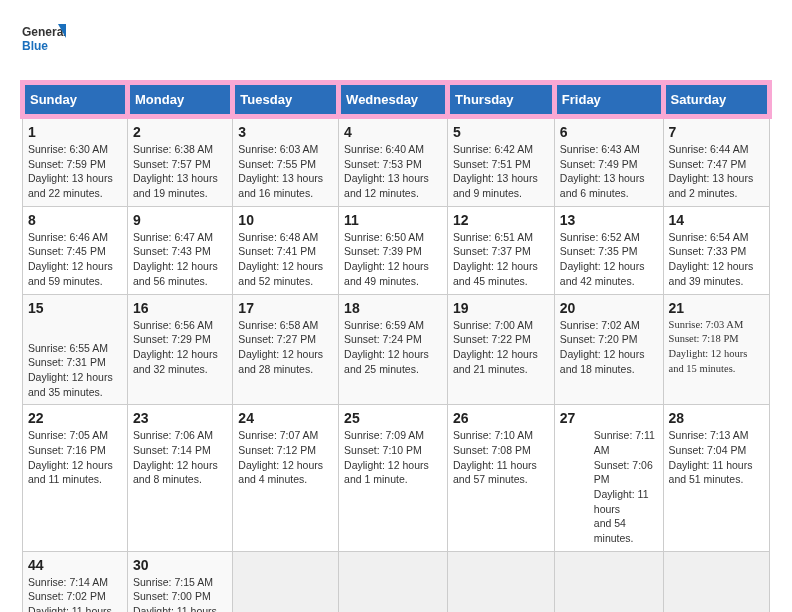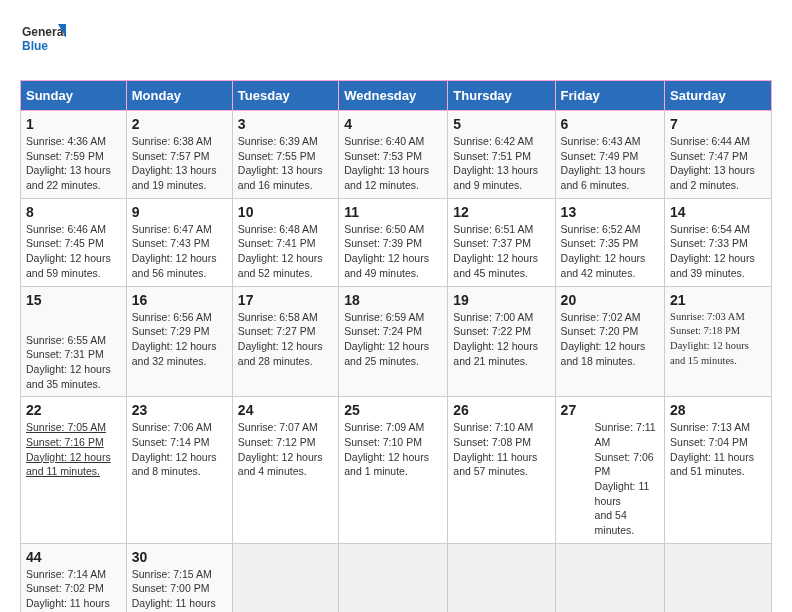--- a/index.html
+++ b/index.html
@@ -39,21 +39,21 @@
       border-collapse: collapse;
       font-size: 11px;
     }
     thead tr th {
       background-color: #2a6ebb;
       color: #fff;
       padding: 7px 5px;
       text-align: left;
       font-size: 13px;
       font-weight: bold;
-      border: 1px solid #f9a8d4;
+      border: 5px solid #f9a8d4;
     }
     tbody tr td {
       border: 1px solid #ccc;
       padding: 5px 5px;
       vertical-align: top;
       min-height: 80px;
       height: 80px;
       background: #fff;
       width: 113px;
     }
@@ -102,35 +102,35 @@
         <th>Wednesday</th>
         <th>Thursday</th>
         <th>Friday</th>
         <th>Saturday</th>
       </tr>
   </thead>
   <tbody id="calendar-body">
   <tr>
         <td>
           <span class="day-num">1</span>
-          <div class="day-detail" style="white-space: pre-line;">Sunrise: 4:36 AM
+          <div class="day-detail" style="white-space: pre-line;">Sunrise: 6:30 AM
 Sunset: 7:59 PM
 Daylight: 13 hours
 and 22 minutes.</div>
         </td>
         <td>
           <span class="day-num">2</span>
           <div class="day-detail" style="white-space: pre-line;">Sunrise: 6:38 AM
 Sunset: 7:57 PM
 Daylight: 13 hours
 and 19 minutes.</div>
         </td>
         <td>
           <span class="day-num">3</span>
-          <div class="day-detail" style="white-space: pre-line;">Sunrise: 6:39 AM
+          <div class="day-detail" style="white-space: pre-line;">Sunrise: 6:03 AM
 Sunset: 7:55 PM
 Daylight: 13 hours
 and 16 minutes.</div>
         </td>
         <td>
           <span class="day-num">4</span>
           <div class="day-detail" style="white-space: pre-line;">Sunrise: 6:40 AM
 Sunset: 7:53 PM
 Daylight: 13 hours
 and 12 minutes.</div>
@@ -255,21 +255,21 @@
           <span class="day-num">21</span>
           <div class="day-detail" style="white-space: pre-line; font-family: Liberation Serif, serif;">Sunrise: 7:03 AM
 Sunset: 7:18 PM
 Daylight: 12 hours
 and 15 minutes.</div>
         </td>
       </tr>
       <tr>
         <td>
           <span class="day-num">22</span>
-          <div class="day-detail" style="white-space: pre-line; text-decoration: underline;">Sunrise: 7:05 AM
+          <div class="day-detail" style="white-space: pre-line;">Sunrise: 7:05 AM
 Sunset: 7:16 PM
 Daylight: 12 hours
 and 11 minutes.</div>
         </td>
         <td>
           <span class="day-num">23</span>
           <div class="day-detail" style="white-space: pre-line;">Sunrise: 7:06 AM
 Sunset: 7:14 PM
 Daylight: 12 hours
 and 8 minutes.</div>

